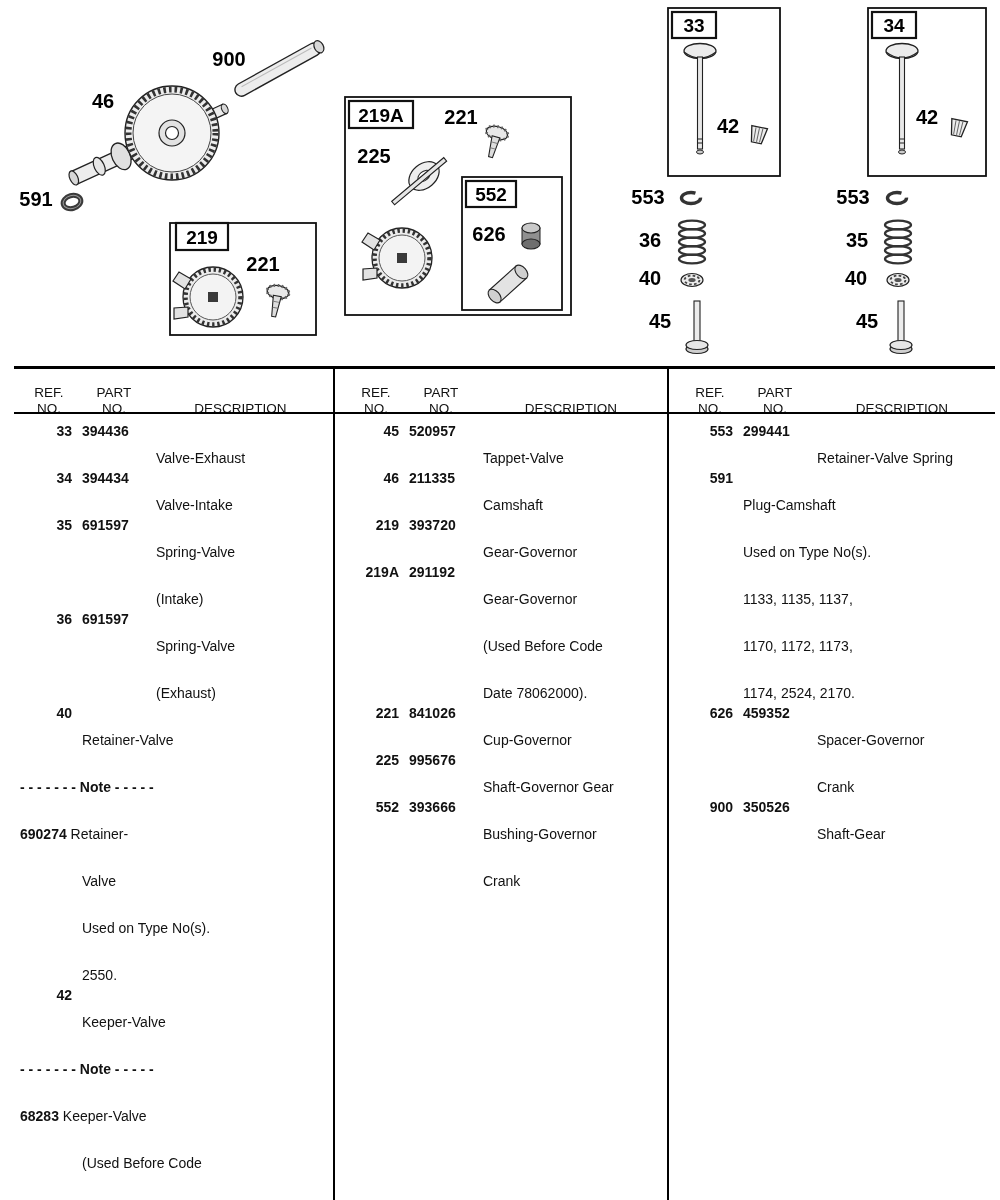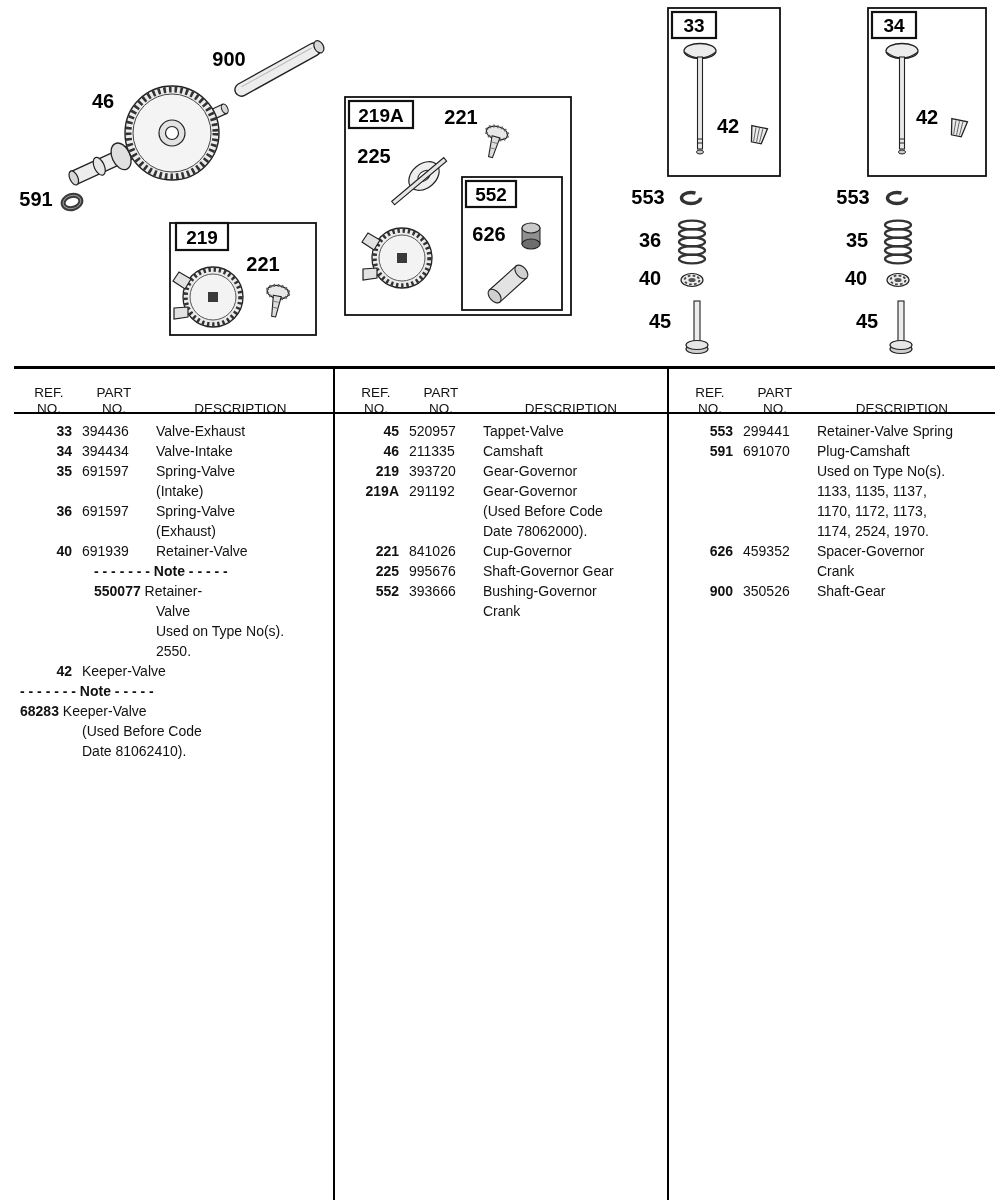--- a/index.html
+++ b/index.html
@@ -28,22 +28,22 @@
     font-size:13.5px; line-height:16px; text-align:center;
   }
   .pcol2 .phead, .pcol3 .phead { padding-left:18px; }
   .pbody { padding:9px 8px 0 12px; flex:1; }
   .pcol2 .pbody, .pcol3 .pbody { padding-left:18px; }
   .prow {
     display:grid; grid-template-columns:46px 64px 1fr; column-gap:10px;
     font-size:14px; line-height:20px;
   }
   .cref { text-align:right; font-weight:bold; }
-  .cpart { font-weight:normal; }
-  .cdesc div { white-space:nowrap; }
+  .cpart { font-weight:bold; }
+  .cdesc div { white-space:nowrap;margin-top:27px; }
   .b { font-weight:bold; }
   .shift { margin-left:-62px; }
 </style>
 </head>
 <body>
 
 <svg class="diagram-svg" width="1000" height="364" viewBox="0 0 1000 364">
   <defs>
     <g id="ringclip">
       <ellipse rx="9.5" ry="5.5" fill="none" stroke="#333" stroke-width="3.4" stroke-dasharray="40 7"></ellipse>
@@ -241,25 +241,24 @@
         <div class="prow">
           <div class="cref">36</div>
           <div class="cpart">691597</div>
           <div class="cdesc">
             <div><span>Spring-Valve</span></div>
             <div><span>(Exhaust)</span></div>
           </div>
         </div>
         <div class="prow">
           <div class="cref">40</div>
-          <div class="cpart">691939</div>
           <div class="cdesc">
             <div><span>Retainer-Valve</span></div>
             <div class="shift"><span class="b">- - - - - - - Note - - - - -</span></div>
-            <div class="shift"><span class="b">550077</span><span> Retainer-</span></div>
+            <div class="shift"><span class="b">690274</span><span> Retainer-</span></div>
             <div><span>Valve</span></div>
             <div><span>Used on Type No(s).</span></div>
             <div><span>2550.</span></div>
           </div>
         </div>
         <div class="prow">
           <div class="cref">42</div>
           <div class="cdesc">
             <div><span>Keeper-Valve</span></div>
             <div class="shift"><span class="b">- - - - - - - Note - - - - -</span></div>
@@ -352,27 +351,26 @@
     <div class="pbody">
         <div class="prow">
           <div class="cref">553</div>
           <div class="cpart">299441</div>
           <div class="cdesc">
             <div><span>Retainer-Valve Spring</span></div>
           </div>
         </div>
         <div class="prow">
           <div class="cref">591</div>
-          <div class="cpart">691070</div>
           <div class="cdesc">
             <div><span>Plug-Camshaft</span></div>
             <div><span>Used on Type No(s).</span></div>
             <div><span>1133, 1135, 1137,</span></div>
             <div><span>1170, 1172, 1173,</span></div>
-            <div><span>1174, 2524, 1970.</span></div>
+            <div><span>1174, 2524, 2170.</span></div>
           </div>
         </div>
         <div class="prow">
           <div class="cref">626</div>
           <div class="cpart">459352</div>
           <div class="cdesc">
             <div><span>Spacer-Governor</span></div>
             <div><span>Crank</span></div>
           </div>
         </div>

